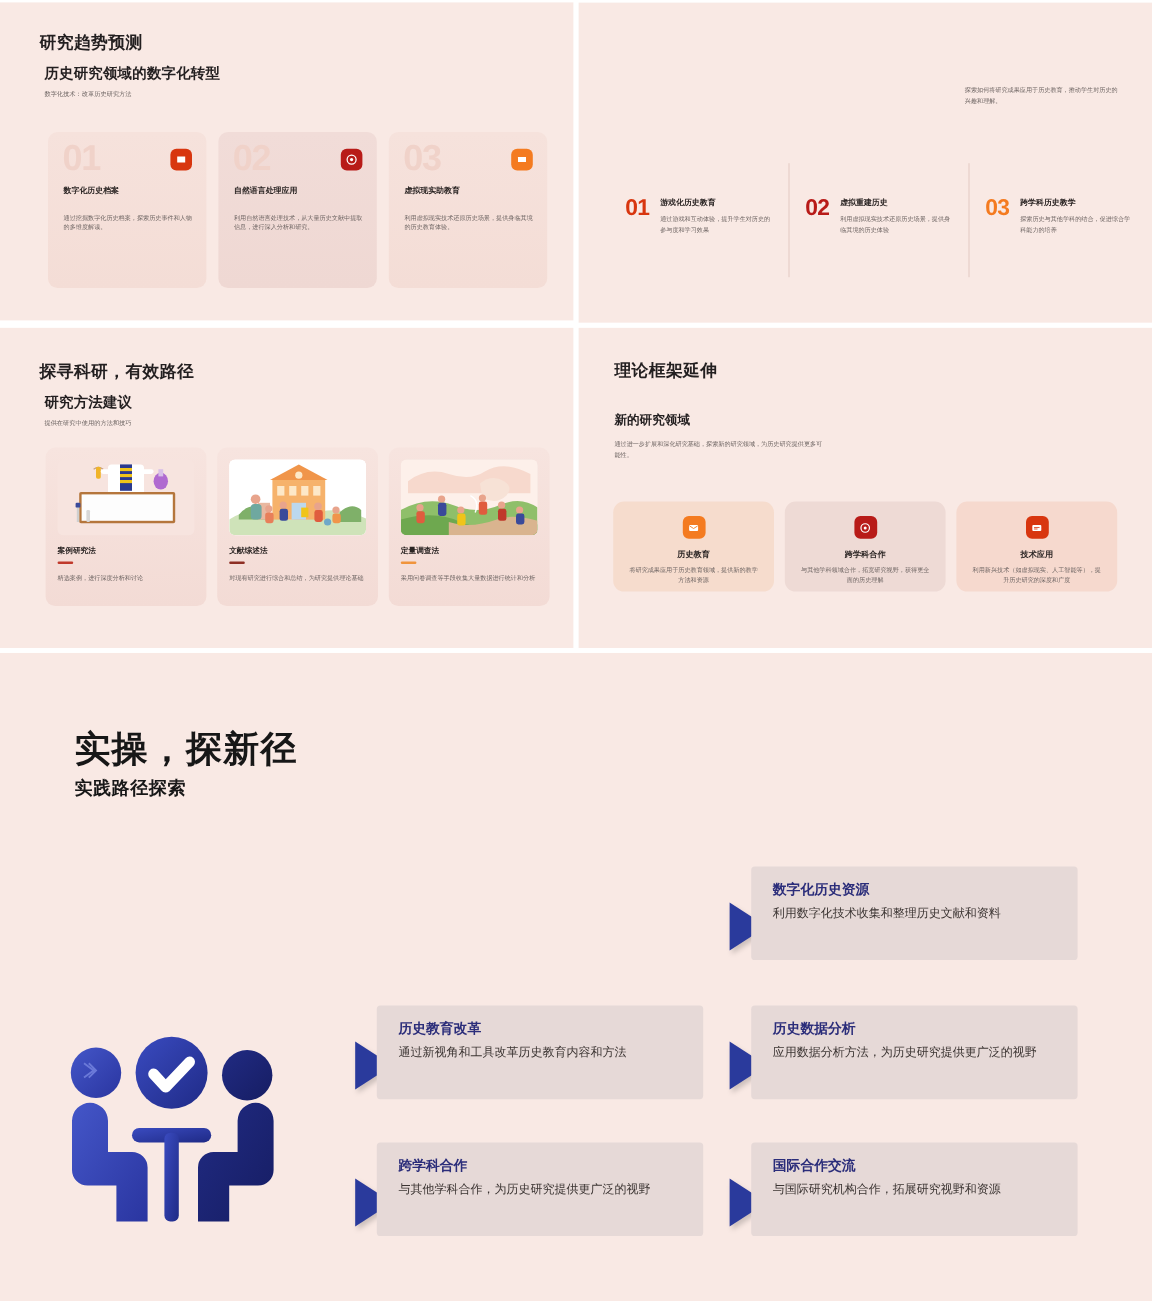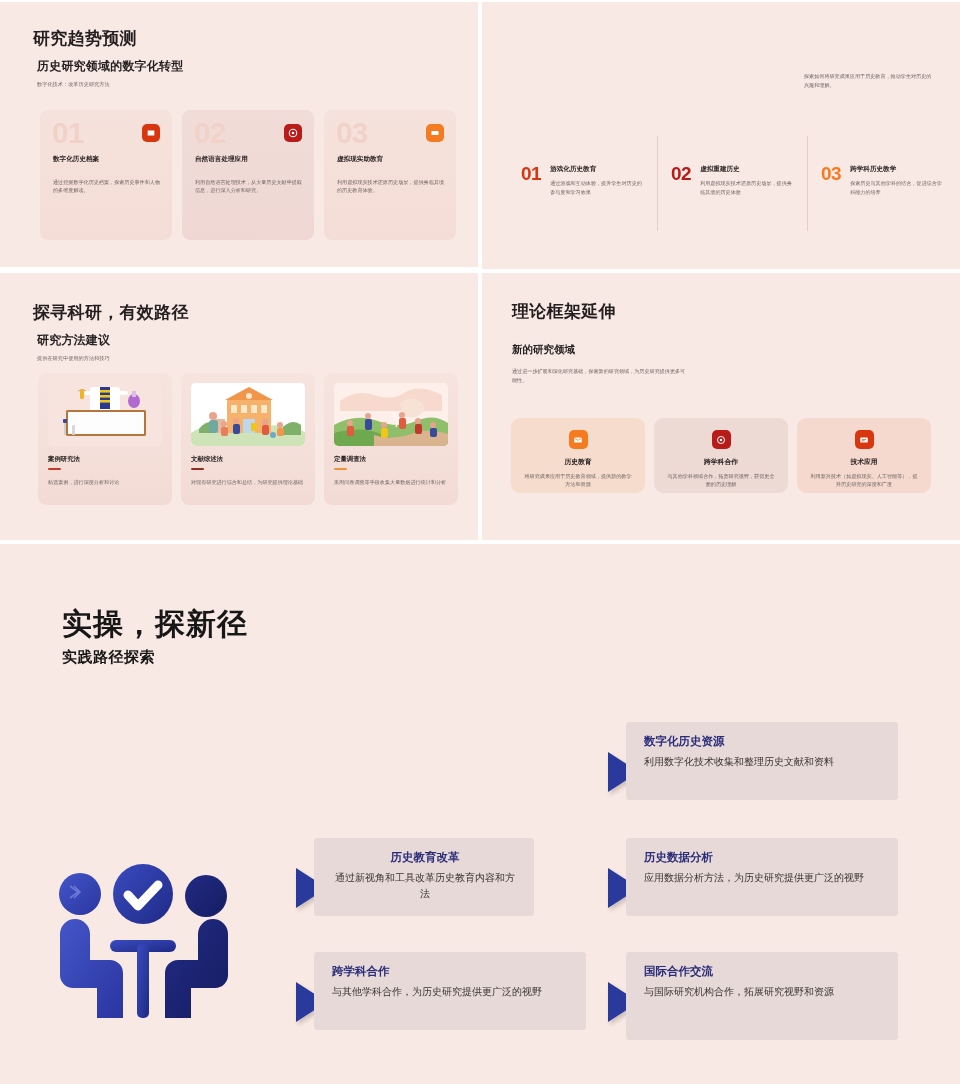--- a/index.html
+++ b/index.html
@@ -16,21 +16,21 @@
   .s1 { left: 0;   top: 2;   width: 478px; height: 267px; }
   .s2 { left: 482px; top: 2px; width: 478px; height: 267px; }
   .s3 { left: 0;   top: 273px; width: 478px; height: 267px; }
   .s4 { left: 482px; top: 273px; width: 478px; height: 267px; }
   .s5 { left: 0;   top: 544px; width: 960px; height: 540px; }
 
   .gap-v { position:absolute; background:#fff; }
 
   
   .h-title {
-    font-size: 17px; font-weight: 700; color: #231f20; letter-spacing: .3px;
+    font-size: 14px; font-weight: 700; color: #231f20; letter-spacing: .3px;
   }
   .h-sub {
     font-size: 12px; font-weight: 700; color: #231f20; letter-spacing: .2px;
   }
   .h-desc { font-size: 5.2px; color: #6b6361; line-height: 1.55; }
 
   
   .s1 .head { position:absolute; left: 33px; top: 27px; }
   .s1 .head .h-sub { margin-top: 8px; margin-left: 4px; }
   .s1 .head .h-desc { margin-top: 5px; margin-left: 4px; }
@@ -119,27 +119,27 @@
   .fbox .fb-body { margin-top: 5px; font-size: 10px; color:#3b3432; line-height: 1.55; }
   .tri {
     position:absolute; width: 0; height: 0;
     border-top: 20px solid transparent; border-bottom: 20px solid transparent;
     border-left: 31px solid #2a3a9c;
     filter: drop-shadow(2px 3px 2px rgba(0,0,0,.18));
   }
 
   .fb-a { left: 626px; top: 722px; width: 272px; height: 78px; }
   .tri-a { left: 608px; top: 752px; }
-  .fb-b { left: 314px; top: 838px; width: 220px; height: 78px; text-align: center; }
+  .fb-b { left: 314px; top: 838px; width: 272px; height: 78px; }
   .tri-b { left: 296px; top: 868px; }
   .fb-c { left: 626px; top: 838px; width: 272px; height: 78px; }
   .tri-c { left: 608px; top: 868px; }
   .fb-d { left: 314px; top: 952px; width: 272px; height: 78px; }
   .tri-d { left: 296px; top: 982px; }
-  .fb-e { left: 626px; top: 952px; width: 272px; height: 88px; }
+  .fb-e { left: 626px; top: 952px; width: 272px; height: 78px; }
   .tri-e { left: 608px; top: 982px; }
 </style>
 </head>
 <body>
 
 <div class="page">
 
   <div class="slide s1">
     <div class="head">
       <div class="h-title">研究趋势预测</div>

